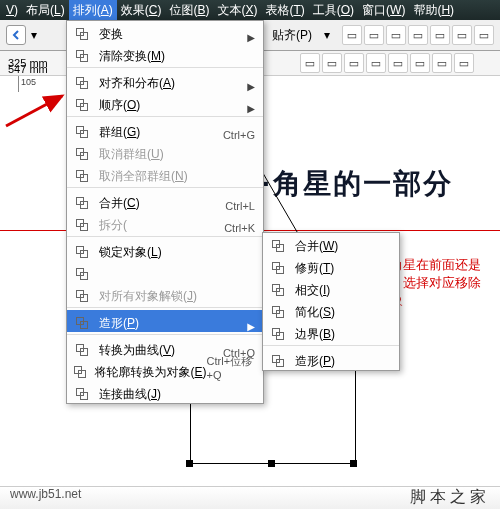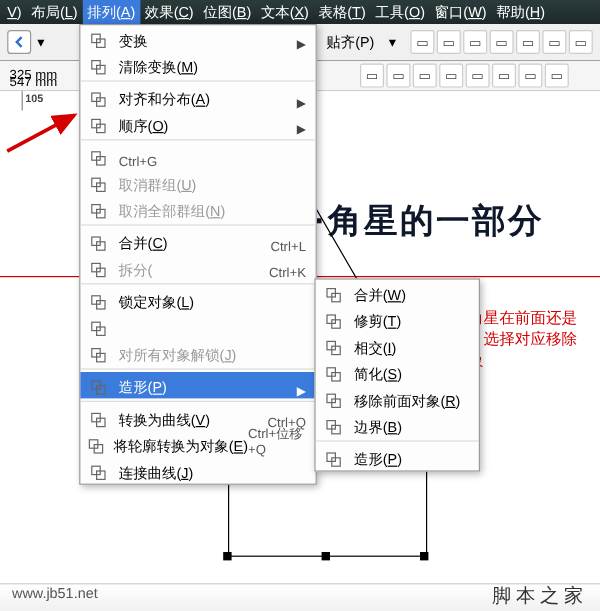--- a/index.html
+++ b/index.html
@@ -10,21 +10,21 @@
 .toolbar { height:30px; background:#f0f0f0; border-bottom:1px solid #a0a0a0; display:flex; align-items:center; font-size:12px; }
 .toolbar .back { width:18px; height:18px; border:1px solid #999; border-radius:3px; margin:0 3px 0 6px; display:flex; align-items:center; justify-content:center; background:#fff; }
 .toolbar .drop { padding:0 6px 0 2px; }
 .toolbar .spacer { flex:1; }
 .toolbar .icongrp { display:flex; gap:2px; margin-right:6px; }
 .tb-icon { width:18px; height:18px; border:1px solid #ccc; background:#fff; border-radius:2px; display:flex; align-items:center; justify-content:center; font-size:11px; color:#444; }
 .proprow { height:24px; background:#f5f5f5; border-bottom:1px solid #ccc; display:flex; align-items:center; font-size:11px; padding-left:6px; position:relative; }
 .dimbox { width:60px; padding:0 2px; }
 .ruler { height:18px; background:#fff; border-bottom:1px solid #aaa; position:relative; font-size:9px; color:#444; }
 .ruler .tick { position:absolute; top:0; height:18px; border-left:1px solid #888; }
-.ruler .tick span { position:absolute; top:1px; left:2px;font-weight:bold; }
+.ruler .tick span { position:absolute; top:1px; left:2px; }
 .canvas { position:absolute; left:0; right:0; top:92px; bottom:22px; background:#fff; overflow:hidden; }
 .redline { position:absolute; left:0; right:0; top:138px; height:1px; background:#d40000; }
 .bigtext { position:absolute; left:262px; top:73px; font-size:28px; color:#0f172a; font-weight:600; letter-spacing:2px; white-space:nowrap; }
 .sidetext { position:absolute; left:364px; top:164px; width:124px; font-size:13px; color:#d40000; line-height:18px; }
 .footer { position:absolute; bottom:0; left:0; right:0; height:22px; background:linear-gradient(#fff,#f0f0f0); border-top:1px solid #ccc; display:flex; align-items:flex-start; justify-content:space-between; font-size:12px; color:#555; padding:0 10px; }
 .footer .brand { font-family:"SimSun"; font-size:16px; color:#333; letter-spacing:4px; }
 
 .menu { position:absolute; background:#fdfdfd; border:1px solid #9a9a9a; box-shadow:2px 2px 6px rgba(0,0,0,.3); font-size:12px; }
 .menu .row { display:flex; align-items:flex-end; height:22px; padding:0 8px 0 4px; cursor:default; }
 .menu .row.sep { height:0; border-top:1px solid #ddd; margin:2px 0; padding:0; }
@@ -190,20 +190,21 @@
       <span class="arrow">▶</span>
     </div>
     <div class="row sep"></div>
     <div class="row">
       <span class="iconcell">
         <svg viewBox="0 0 14 14">
           <rect x="1.5" y="1.5" width="7" height="7" fill="none" stroke="#666"></rect>
           <rect x="5.5" y="5.5" width="7" height="7" fill="none" stroke="#666"></rect>
         </svg>
       </span>
+      <span class="label">群组(<span class="ul">G</span>)</span>
       <span class="short">Ctrl+G</span>
     </div>
     <div class="row disabled">
       <span class="iconcell">
         <svg viewBox="0 0 14 14">
           <rect x="1.5" y="1.5" width="7" height="7" fill="none" stroke="#666"></rect>
           <rect x="5.5" y="5.5" width="7" height="7" fill="none" stroke="#666"></rect>
         </svg>
       </span>
       <span class="label">取消群组(<span class="ul">U</span>)</span>
@@ -337,29 +338,20 @@
       <span class="label">相交(<span class="ul">I</span>)</span>
     </div>
     <div class="row">
       <span class="iconcell">
         <svg viewBox="0 0 14 14">
           <rect x="1.5" y="1.5" width="7" height="7" fill="none" stroke="#666"></rect>
           <rect x="5.5" y="5.5" width="7" height="7" fill="none" stroke="#666"></rect>
         </svg>
       </span>
       <span class="label">简化(<span class="ul">S</span>)</span>
-    </div>
-    <div class="row">
-      <span class="iconcell">
-        <svg viewBox="0 0 14 14">
-          <rect x="1.5" y="1.5" width="7" height="7" fill="none" stroke="#666"></rect>
-          <rect x="5.5" y="5.5" width="7" height="7" fill="none" stroke="#666"></rect>
-        </svg>
-      </span>
-      <span class="label">移除前面对象(<span class="ul">R</span>)</span>
     </div>
     <div class="row">
       <span class="iconcell">
         <svg viewBox="0 0 14 14">
           <rect x="1.5" y="1.5" width="7" height="7" fill="none" stroke="#666"></rect>
           <rect x="5.5" y="5.5" width="7" height="7" fill="none" stroke="#666"></rect>
         </svg>
       </span>
       <span class="label">边界(<span class="ul">B</span>)</span>
     </div>

